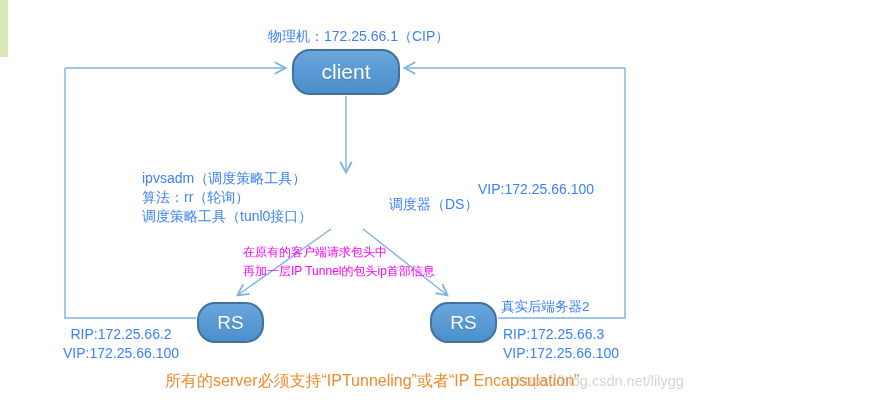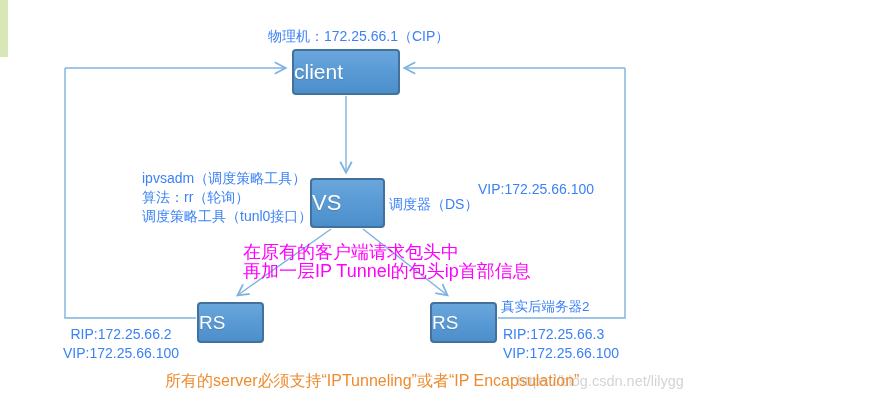--- a/index.html
+++ b/index.html
@@ -6,30 +6,30 @@
   #canvas{
     position:relative;
     width:876px;height:402px;
     background:#ffffff;
     font-family:"Liberation Sans","DejaVu Sans",sans-serif;
     overflow:hidden;
   }
   .abs{position:absolute;white-space:nowrap;}
   .node{
     position:absolute;
-    display:flex;align-items:center;
+    display:flex;align-items:center;justify-content:center;
     background:linear-gradient(180deg,#69a6dc 0%,#5b9bd5 45%,#4b8fca 100%);
     border:2px solid #41719c;
-    border-radius:4px;
+    border-radius:18px;
     color:#ffffff;
     box-sizing:border-box;
     text-shadow:0 1px 1px rgba(0,0,0,0.15);
   }
   .red{color:#3b82f6;font-size:14px;line-height:19px;}
-  .magenta{color:#ff00ff;font-size:18px;line-height:19px;}
+  .magenta{color:#ff00ff;font-size:12px;line-height:19px;}
   .orange{color:#ef8b2f;font-size:16px;z-index:3;margin-left:20px;}
   .watermark{color:#d4d4d4;font-size:14.5px;z-index:2;}
   svg.wires{position:absolute;left:0;top:0;z-index:1;}
   .node{z-index:2;}
   .txt{z-index:3;}
   .greenstrip{position:absolute;left:0;top:0;width:8px;height:57px;background:#d9e6b6;}
 </style>
 </head>
 <body>
 
@@ -51,23 +51,20 @@
       <path d="M346,96 L346,172" marker-end="url(#arrow)"></path>
       <path d="M331,229 L238,295" marker-end="url(#arrow)"></path>
       <path d="M363,229 L447,295" marker-end="url(#arrow)"></path>
     </g>
   </svg>
 
   <div class="node" style="left:292px;top:49px;width:108px;height:46px;font-size:21px;">
     <span>client</span>
   </div>
 
-  <div class="node" style="left:310px;top:178px;width:75px;height:50px;font-size:22px;">
-    <span>VS</span>
-  </div>
 
   <div class="node" style="left:197px;top:302px;width:67px;height:41px;font-size:19px;">
     <span>RS</span>
   </div>
 
   <div class="node" style="left:430px;top:302px;width:67px;height:41px;font-size:19px;">
     <span>RS</span>
   </div>
 
   <div class="abs txt red" style="left:268px;top:27px;">物理机：172.25.66.1（CIP）</div>

